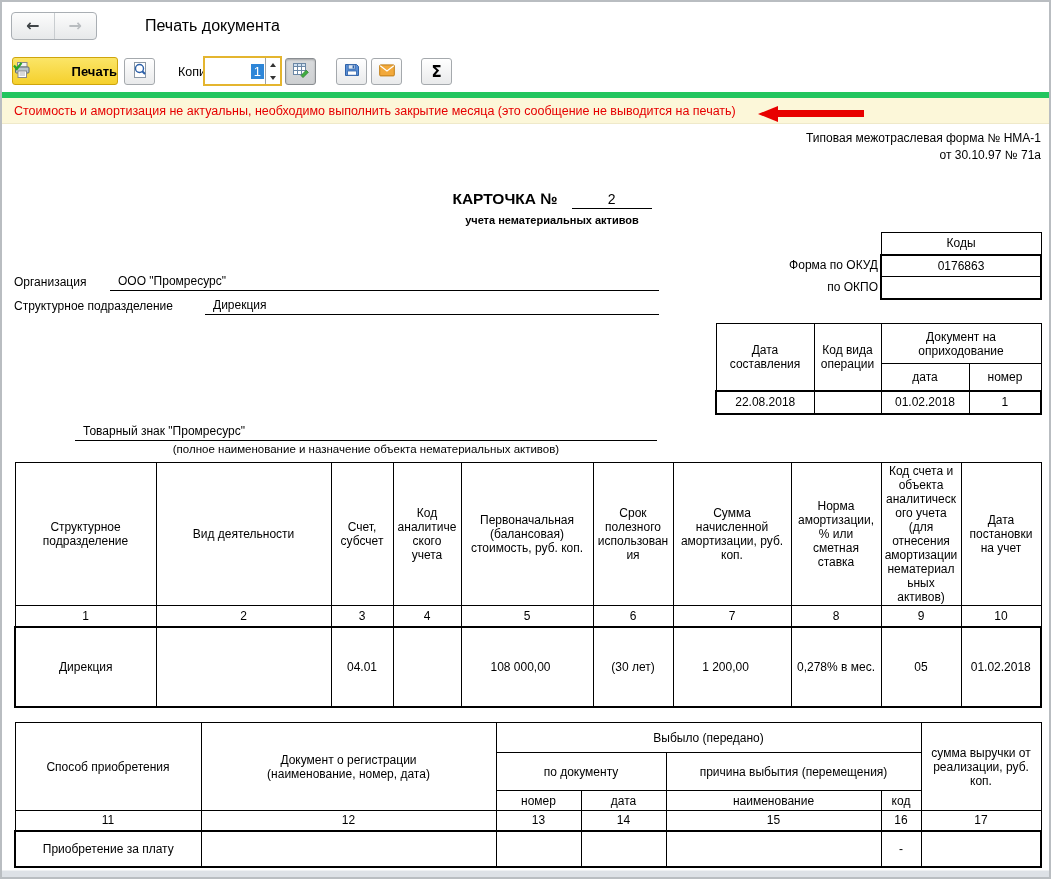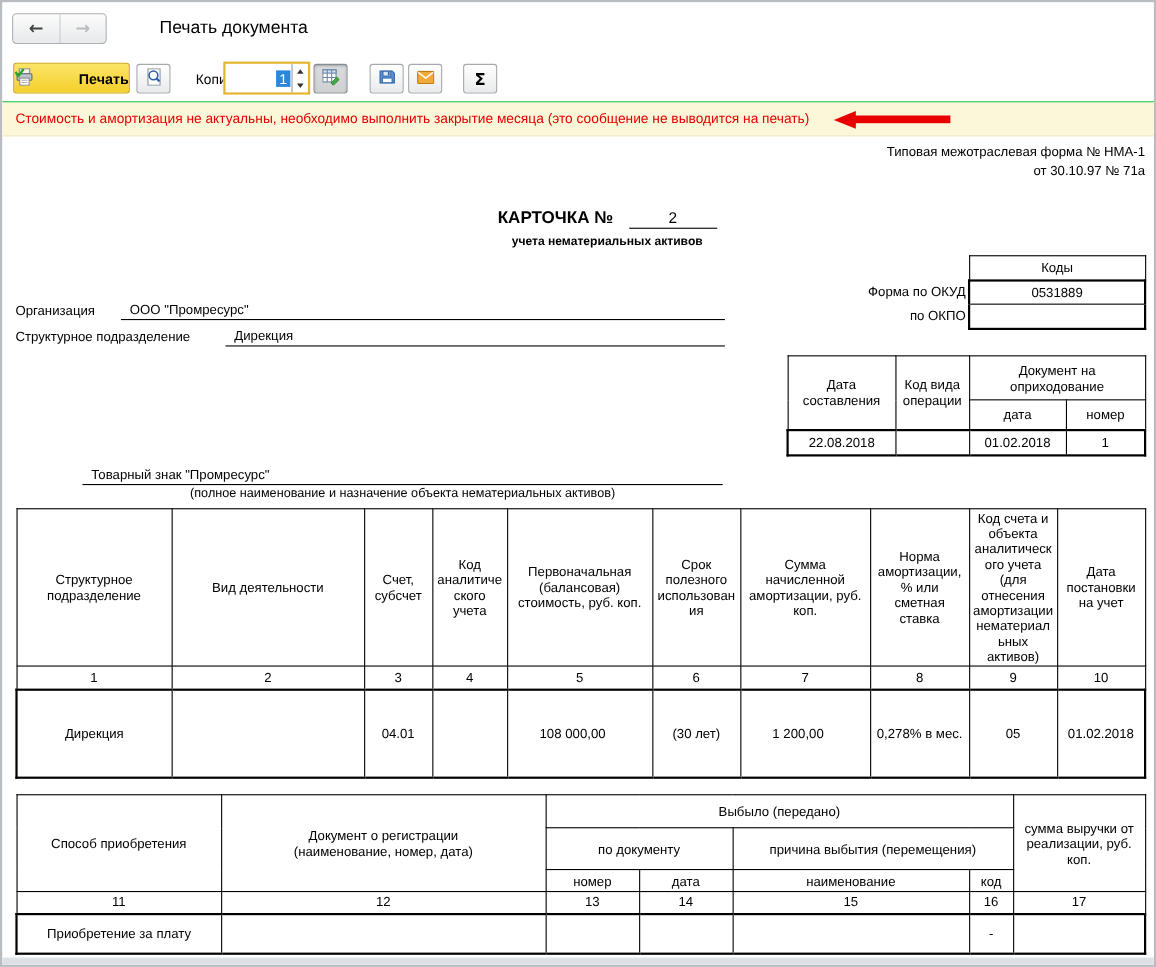--- a/index.html
+++ b/index.html
@@ -28,21 +28,21 @@
   .spin-value { flex:1; display:flex; align-items:center; justify-content:flex-end; padding-right:1px; font-size:13px; }
   .sel { background:#2e86d8; color:#fff; padding:0 3px; }
   .spin-btns { width:15px; border-left:1px solid #9aa0a6; display:flex; flex-direction:column; }
   .spin-half { flex:1; display:flex; align-items:center; justify-content:center; cursor:pointer; }
   .tri-up { width:0; height:0; border-left:3.5px solid transparent; border-right:3.5px solid transparent; border-bottom:4.5px solid #333; }
   .tri-down { width:0; height:0; border-left:3.5px solid transparent; border-right:3.5px solid transparent; border-top:4.5px solid #333; }
   .sigma-glyph { font-size:15px; font-weight:bold; font-family:"DejaVu Sans",sans-serif; }
 
   
   .warnbar { position:absolute; left:0; right:0; top:90px; height:32px; background:#fcf7d9;
-    border-top:1px solid #22c55e; border-bottom:1px solid #efe9ca; display:flex; align-items:center;
+    border-top:6px solid #22c55e; border-bottom:1px solid #efe9ca; display:flex; align-items:center;
     padding-left:12px; color:#e50000; font-size:12.5px; }
   .red-arrow { position:absolute; left:756px; top:8px; width:108px; height:16px; }
   .red-arrow .head { position:absolute; left:0; top:0; width:0; height:0;
     border-top:8px solid transparent; border-bottom:8px solid transparent; border-right:20px solid #e80000; }
   .red-arrow .shaft { position:absolute; left:19px; top:4px; width:87px; height:7px; background:#e80000; }
 
   
   .approval { position:absolute; right:8px; top:128px; text-align:right; font-size:12px; line-height:17px; }
   .card-title { position:absolute; left:378px; top:188px; width:344px; text-align:center; font-weight:bold; font-size:15.5px; }
   .card-num { display:inline-block; width:80px; margin-left:14px; border-bottom:1px solid #000;
@@ -179,21 +179,21 @@
   <span class="flabel" style="right:171px; top:278px;">по ОКПО</span>
   <table class="tbl codes-tbl">
     <colgroup>
         <col style="width:160px">
       </colgroup>
     <tbody>
         <tr style="height:22px">
           <td>Коды</td>
         </tr>
     <tr style="height:22px">
-          <td class="b-t2 b-l2 b-r2">0531889</td>
+          <td class="b-t2 b-l2 b-r2">0176863</td>
         </tr>
     <tr style="height:22px">
           <td class="b-b2 b-l2 b-r2"></td>
         </tr>
   </tbody>
     </table>
 
   <span class="flabel" style="left:12px; top:273px;">Организация</span>
   <div class="uline" style="left:108px; top:271px; width:549px;">ООО "Промресурс"</div>
   <span class="flabel" style="left:12px; top:297px;">Структурное подразделение</span>

